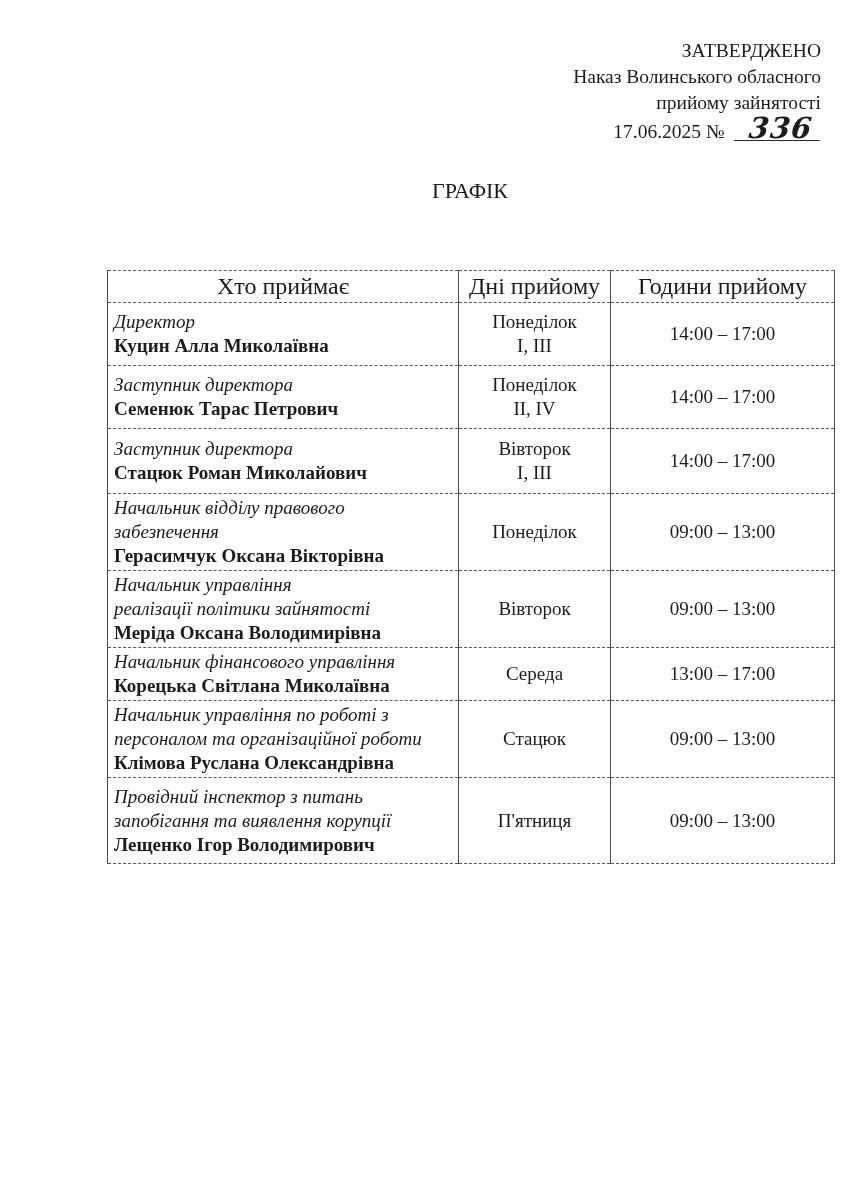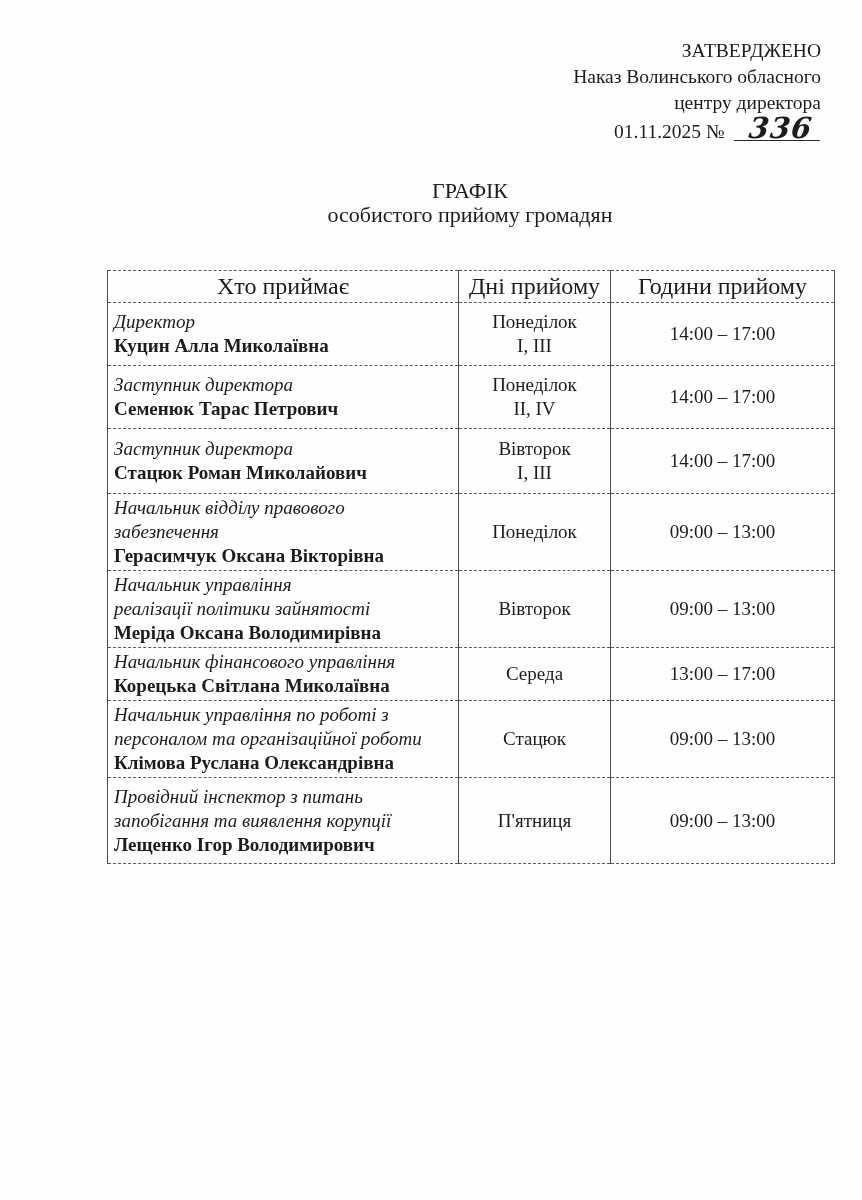--- a/index.html
+++ b/index.html
@@ -90,31 +90,30 @@
   .rh8 { height: 86px; }
 </style>
 </head>
 <body>
 
 <div class="page">
 
   <div class="approval">
     <div>ЗАТВЕРДЖЕНО</div>
     <div>Наказ Волинського обласного</div>
-    <div>центру директора</div>
+    <div>прийому зайнятості</div>
     <div class="approval-date-line">
-      <span>01.11.2025</span>
+      <span>17.06.2025</span>
       <span>№</span>
       <span class="handwritten-number">336</span>
     </div>
   </div>
 
   <div class="doc-title">
     <div>ГРАФІК</div>
-    <div>особистого прийому громадян</div>
   </div>
 
   <table class="schedule">
     <colgroup>
         <col class="c1">
         <col class="c2">
         <col class="c3">
       </colgroup>
     <thead>
       <tr>

